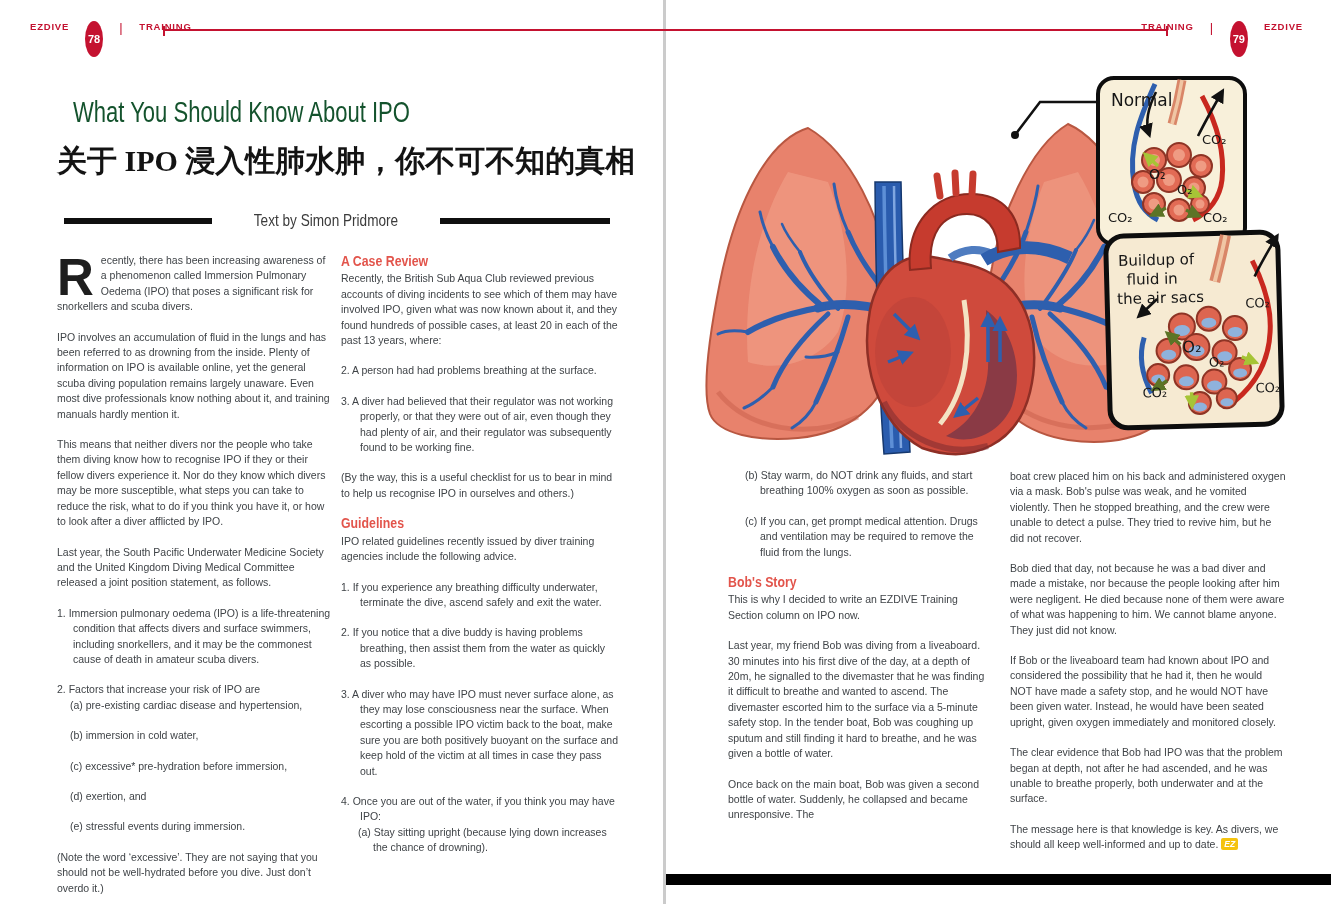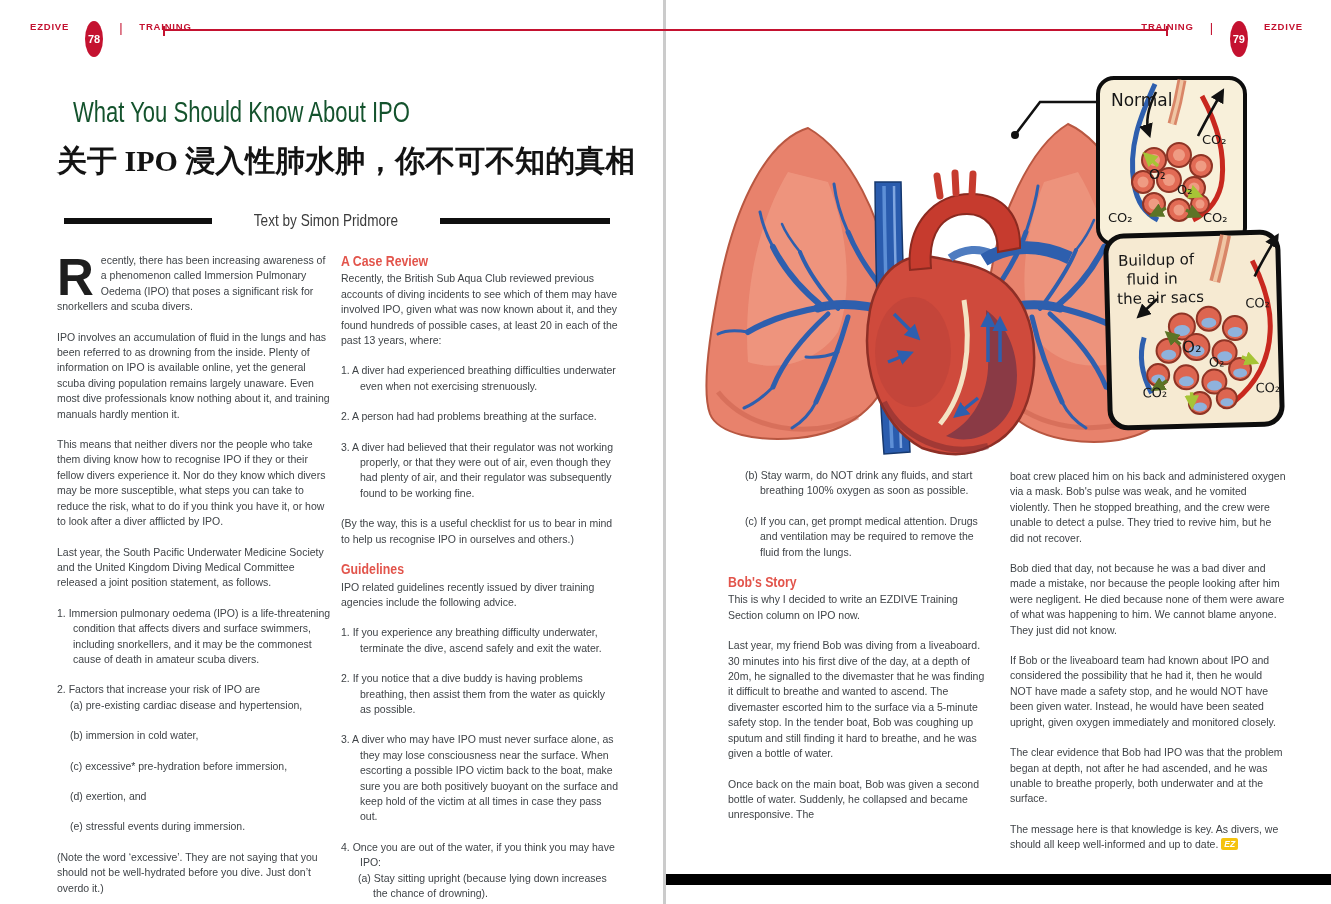--- a/index.html
+++ b/index.html
@@ -94,21 +94,20 @@
     <p class="sub">(b) immersion in cold water,</p>
     <p class="sub">(c) excessive* pre-hydration before immersion,</p>
     <p class="sub">(d) exertion, and</p>
     <p class="sub gap">(e) stressful events during immersion.</p>
     <p>(Note the word ‘excessive’. They are not saying that you should not be well-hydrated before you dive. Just don’t overdo it.)</p>
   </div>
 
   <div class="col col2">
     <h3 class="rh"><span class="cond88">A Case Review</span></h3>
     <p>Recently, the British Sub Aqua Club reviewed previous accounts of diving incidents to see which of them may have involved IPO, given what was now known about it, and they found hundreds of possible cases, at least 20 in each of the past 13 years, where:</p>
-    <p class="num2">1.  A diver had experienced breathing difficulties underwater even when not exercising strenuously.</p>
     <p class="num2">2.  A person had had problems breathing at the surface.</p>
     <p class="num2">3.  A diver had believed that their regulator was not working properly, or that they were out of air, even though they had plenty of air, and their regulator was subsequently found to be working fine.</p>
     <p>(By the way, this is a useful checklist for us to bear in mind to help us recognise IPO in ourselves and others.)</p>
     <h3 class="rh mt"><span class="cond88">Guidelines</span></h3>
     <p>IPO related guidelines recently issued by diver training agencies include the following advice.</p>
     <p class="num2">1.  If you experience any breathing difficulty underwater, terminate the dive, ascend safely and exit the water.</p>
     <p class="num2">2.  If you notice that a dive buddy is having problems breathing, then assist them from the water as quickly as possible.</p>
     <p class="num2">3.  A diver who may have IPO must never surface alone, as they may lose consciousness near the surface. When escorting a possible IPO victim back to the boat, make sure you are both positively buoyant on the surface and keep hold of the victim at all times in case they pass out.</p>
     <p class="num2 tight">4.  Once you are out of the water, if you think you may have IPO:</p>
     <p class="sub2">(a) Stay sitting upright (because lying down increases the chance of drowning).</p>

